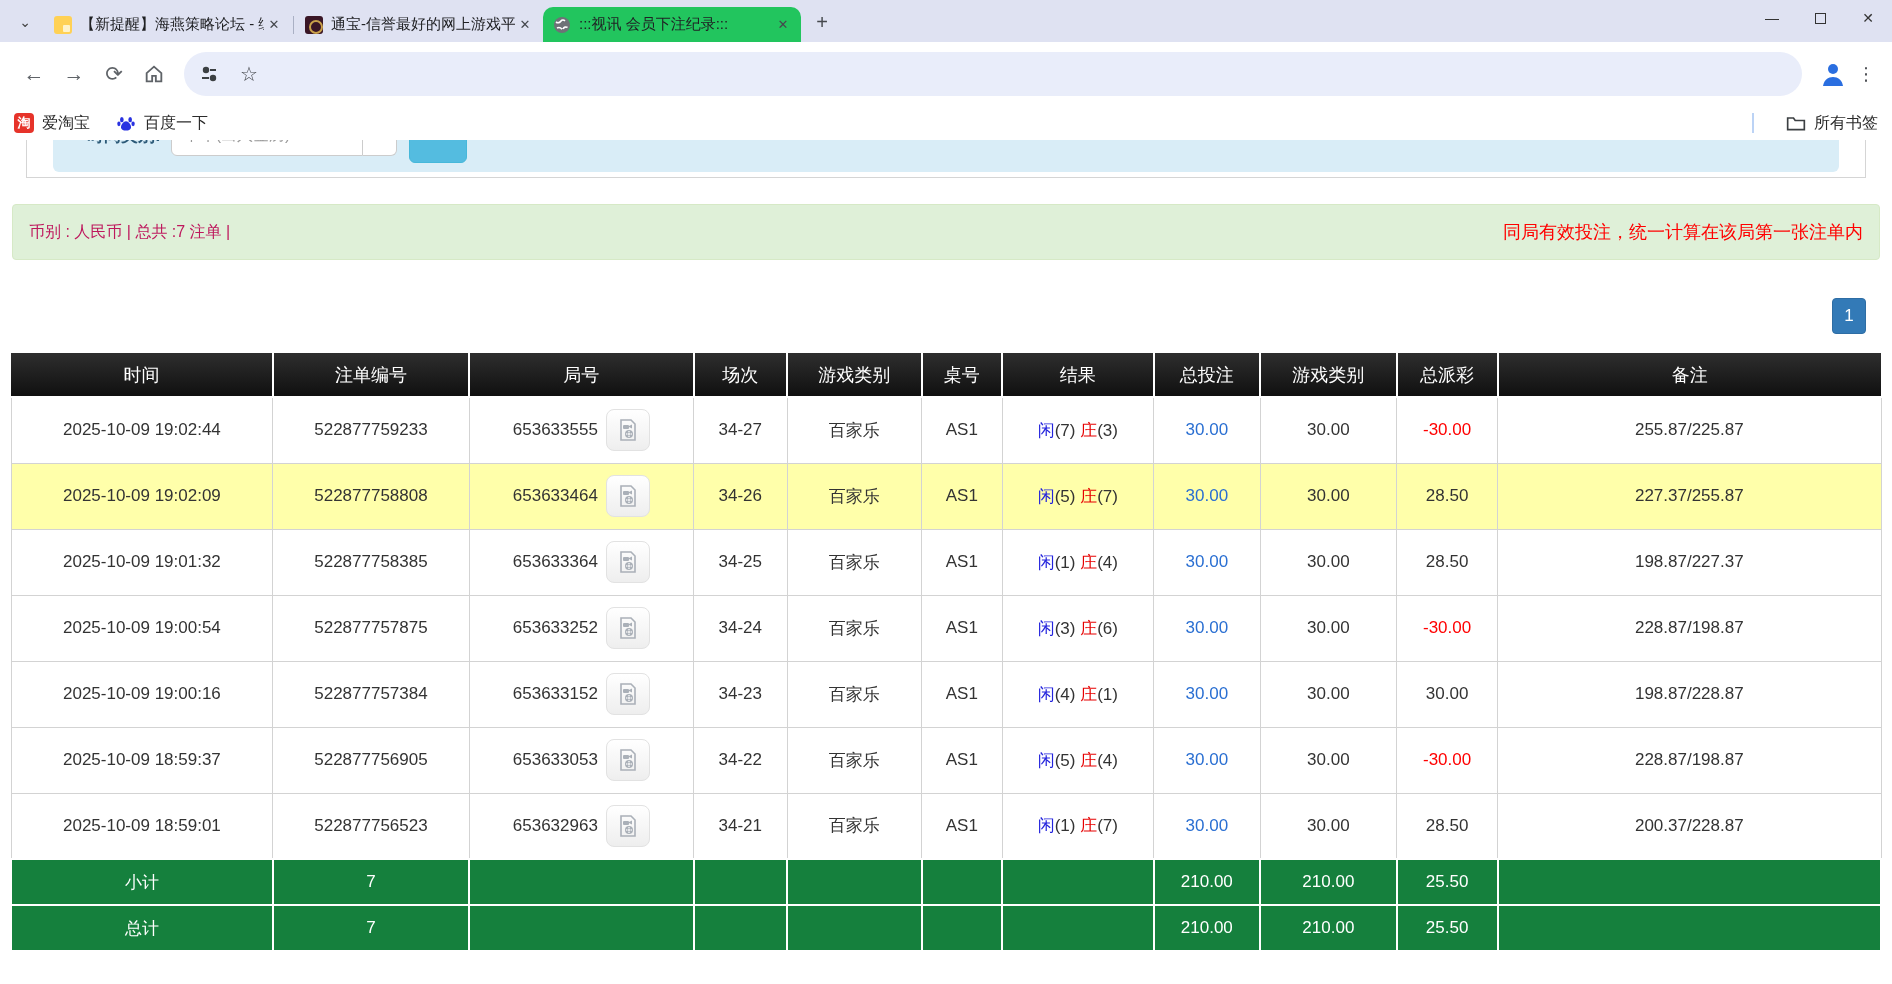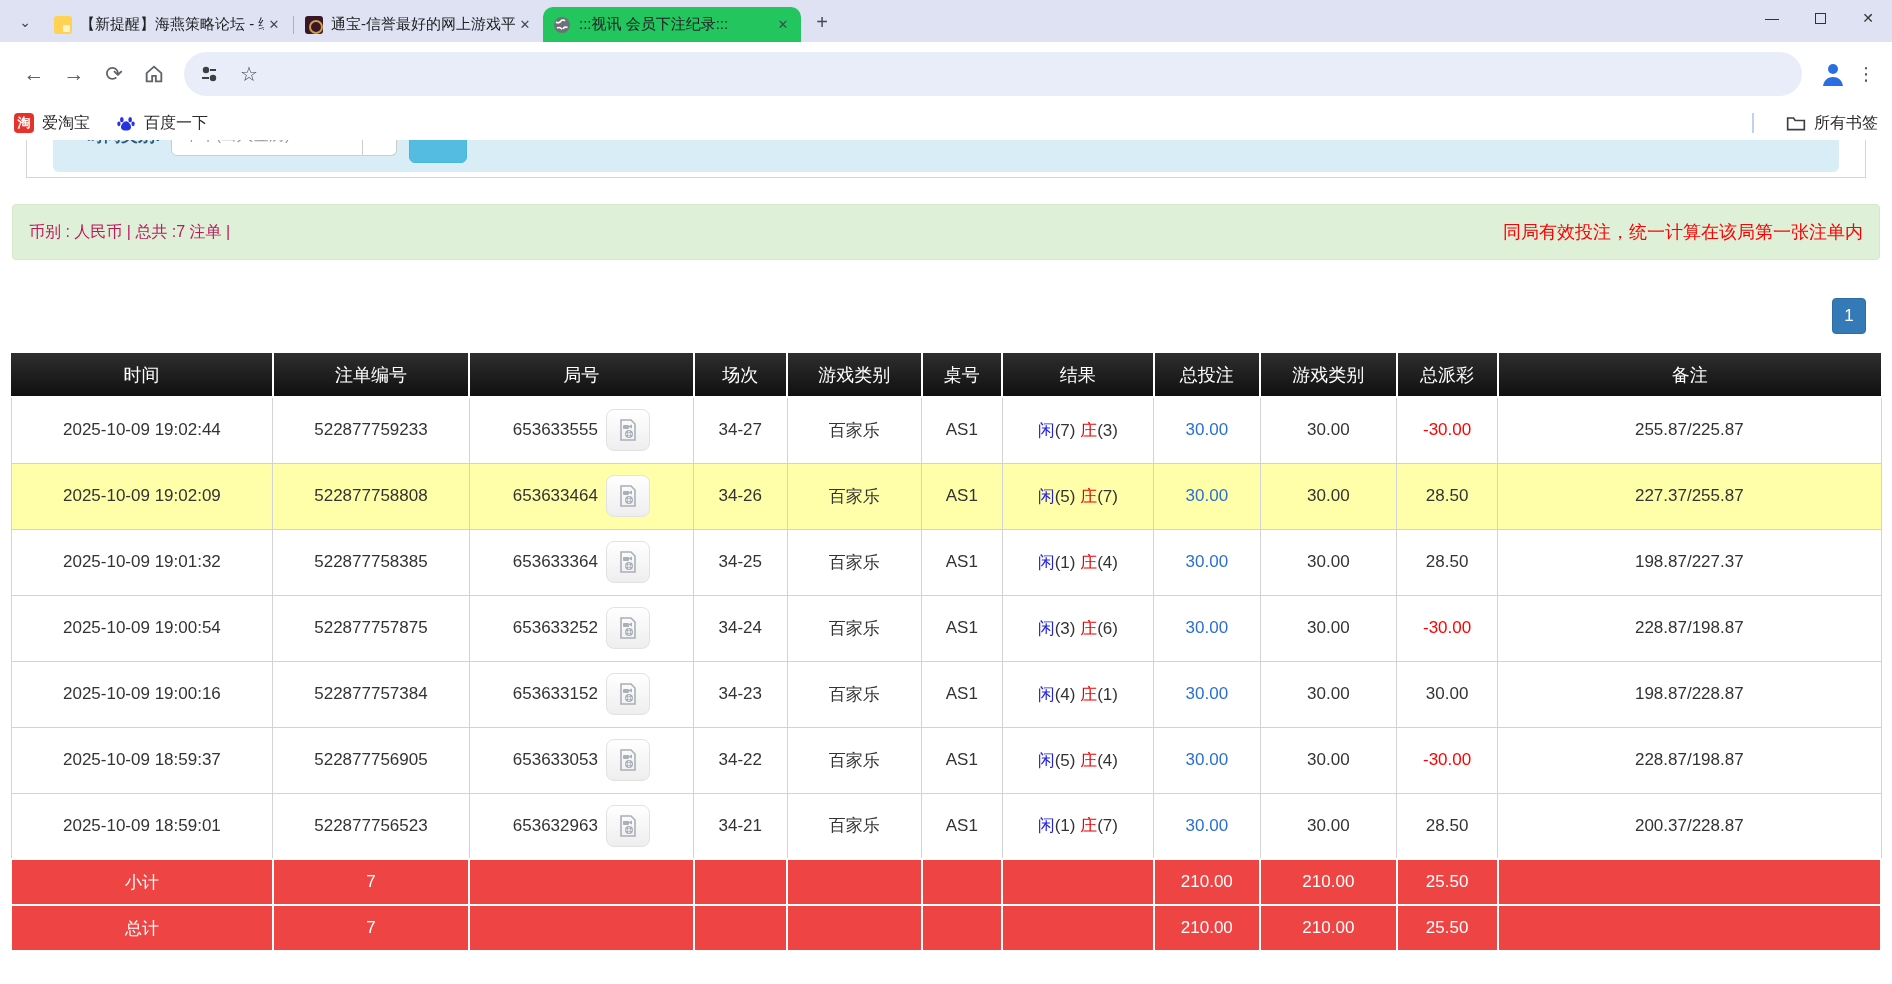--- a/index.html
+++ b/index.html
@@ -76,21 +76,21 @@
   .page-btn { min-width:34px; height:36px; background:#337ab7; border:1px solid #2e6da4; border-radius:4px;
     color:#fff; font-size:17px; display:flex; align-items:center; justify-content:center; cursor:pointer; }
 
   table.bets { margin:19px 10px 0 10px; width:1872px; border-collapse:collapse; table-layout:fixed; }
   table.bets thead th { background:linear-gradient(#2e2e2e,#101010); color:#fff; font-size:18px;
     font-weight:normal; height:44px; border-right:2px solid #fff; border-bottom:2px solid #fff; }
   table.bets thead th:last-child { border-right:none; }
   table.bets tbody td { height:66px; text-align:center; font-size:17px; color:#333;
     border:1px solid #d3d3d3; background:#fff; vertical-align:middle; }
   table.bets tbody tr.hl td { background:#ffffaa; }
-  table.bets tfoot td { background:#ef4444; color:#fff; height:46px; text-align:center;
+  table.bets tfoot td { background:#15803d; color:#fff; height:46px; text-align:center;
     font-size:17px; border:2px solid #fff; }
   .video-btn { display:inline-flex; width:44px; height:42px; border:1px solid #e2e2e2; border-radius:8px;
     background:linear-gradient(#ffffff,#eeeeee); align-items:center; justify-content:center;
     vertical-align:middle; margin-left:8px; cursor:pointer; }
   .round-num { vertical-align:middle; }
   .lnk { cursor:pointer; }
 </style>
 </head>
 <body>
 

